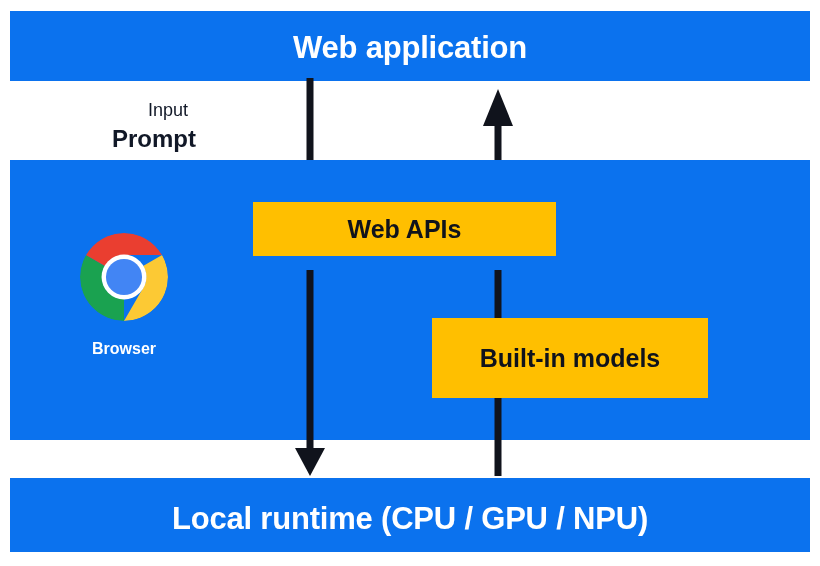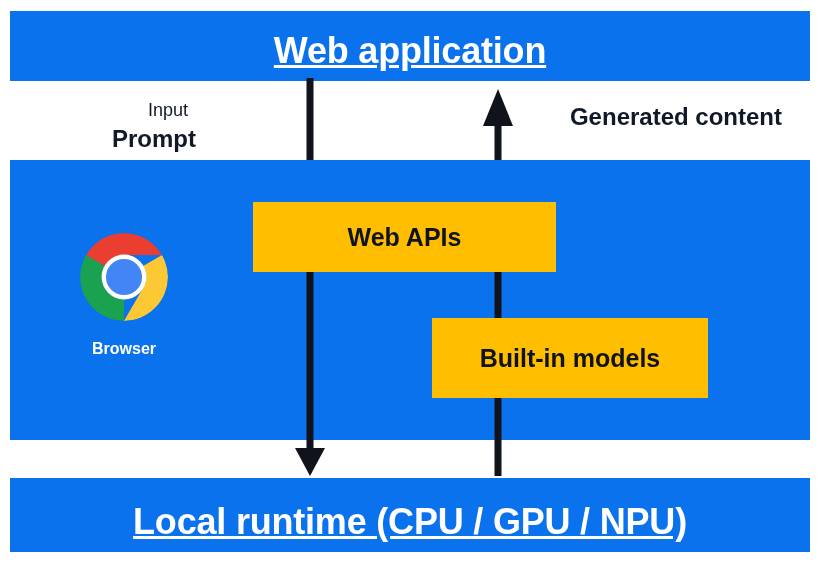--- a/index.html
+++ b/index.html
@@ -43,23 +43,22 @@
     height: 74px;
   }
 
   .band-title {
     position: absolute;
     left: 0;
     right: 0;
     text-align: center;
     color: #ffffff;
     font-weight: bold;
-    font-size: 36px;
+    font-size: 31px;
     letter-spacing: -0.2px;
-    text-decoration: underline;
   }
   #band-web-application .band-title { top: 19px; }
   #band-local-hardware .band-title { top: 23px; }
 
   
   .arrow {
     position: absolute;
   }
   #arrow-input-down  { left: 288px; top: 78px;  width: 44px;  height: 126px; }
   #arrow-output-up   { left: 476px; top: 84px;  width: 44px;  height: 122px; }
@@ -75,21 +74,21 @@
     justify-content: center;
     text-align: center;
     color: #10131c;
     font-weight: bold;
     line-height: 1.22;
   }
   #box-web-apis {
     left: 253px;
     top: 202px;
     width: 303px;
-    height: 70px;
+    height: 54px;
     font-size: 25px;
   }
   #box-built-in-models {
     left: 432px;
     top: 318px;
     width: 276px;
     height: 80px;
     font-size: 25px;
   }
 
@@ -162,21 +161,20 @@
     <rect x="18.5" y="22" width="7" height="100" fill="#10131c"></rect>
     <polygon points="7,42 37,42 22,5" fill="#10131c"></polygon>
   </svg>
 
   <div class="flow-label" id="flow-input">
     <span class="kicker">Input</span>
     <span class="value">Prompt</span>
   </div>
 
   <div class="flow-label" id="flow-output">
-    <span class="value">Generated content</span>
   </div>
 
   <div class="band" id="band-browser"></div>
 
   <svg id="chrome-logo" viewBox="0 0 100 100">
     <defs>
       <clipPath id="clip-circle">
           <circle cx="50" cy="50" r="50"></circle>
         </clipPath>
     </defs>

